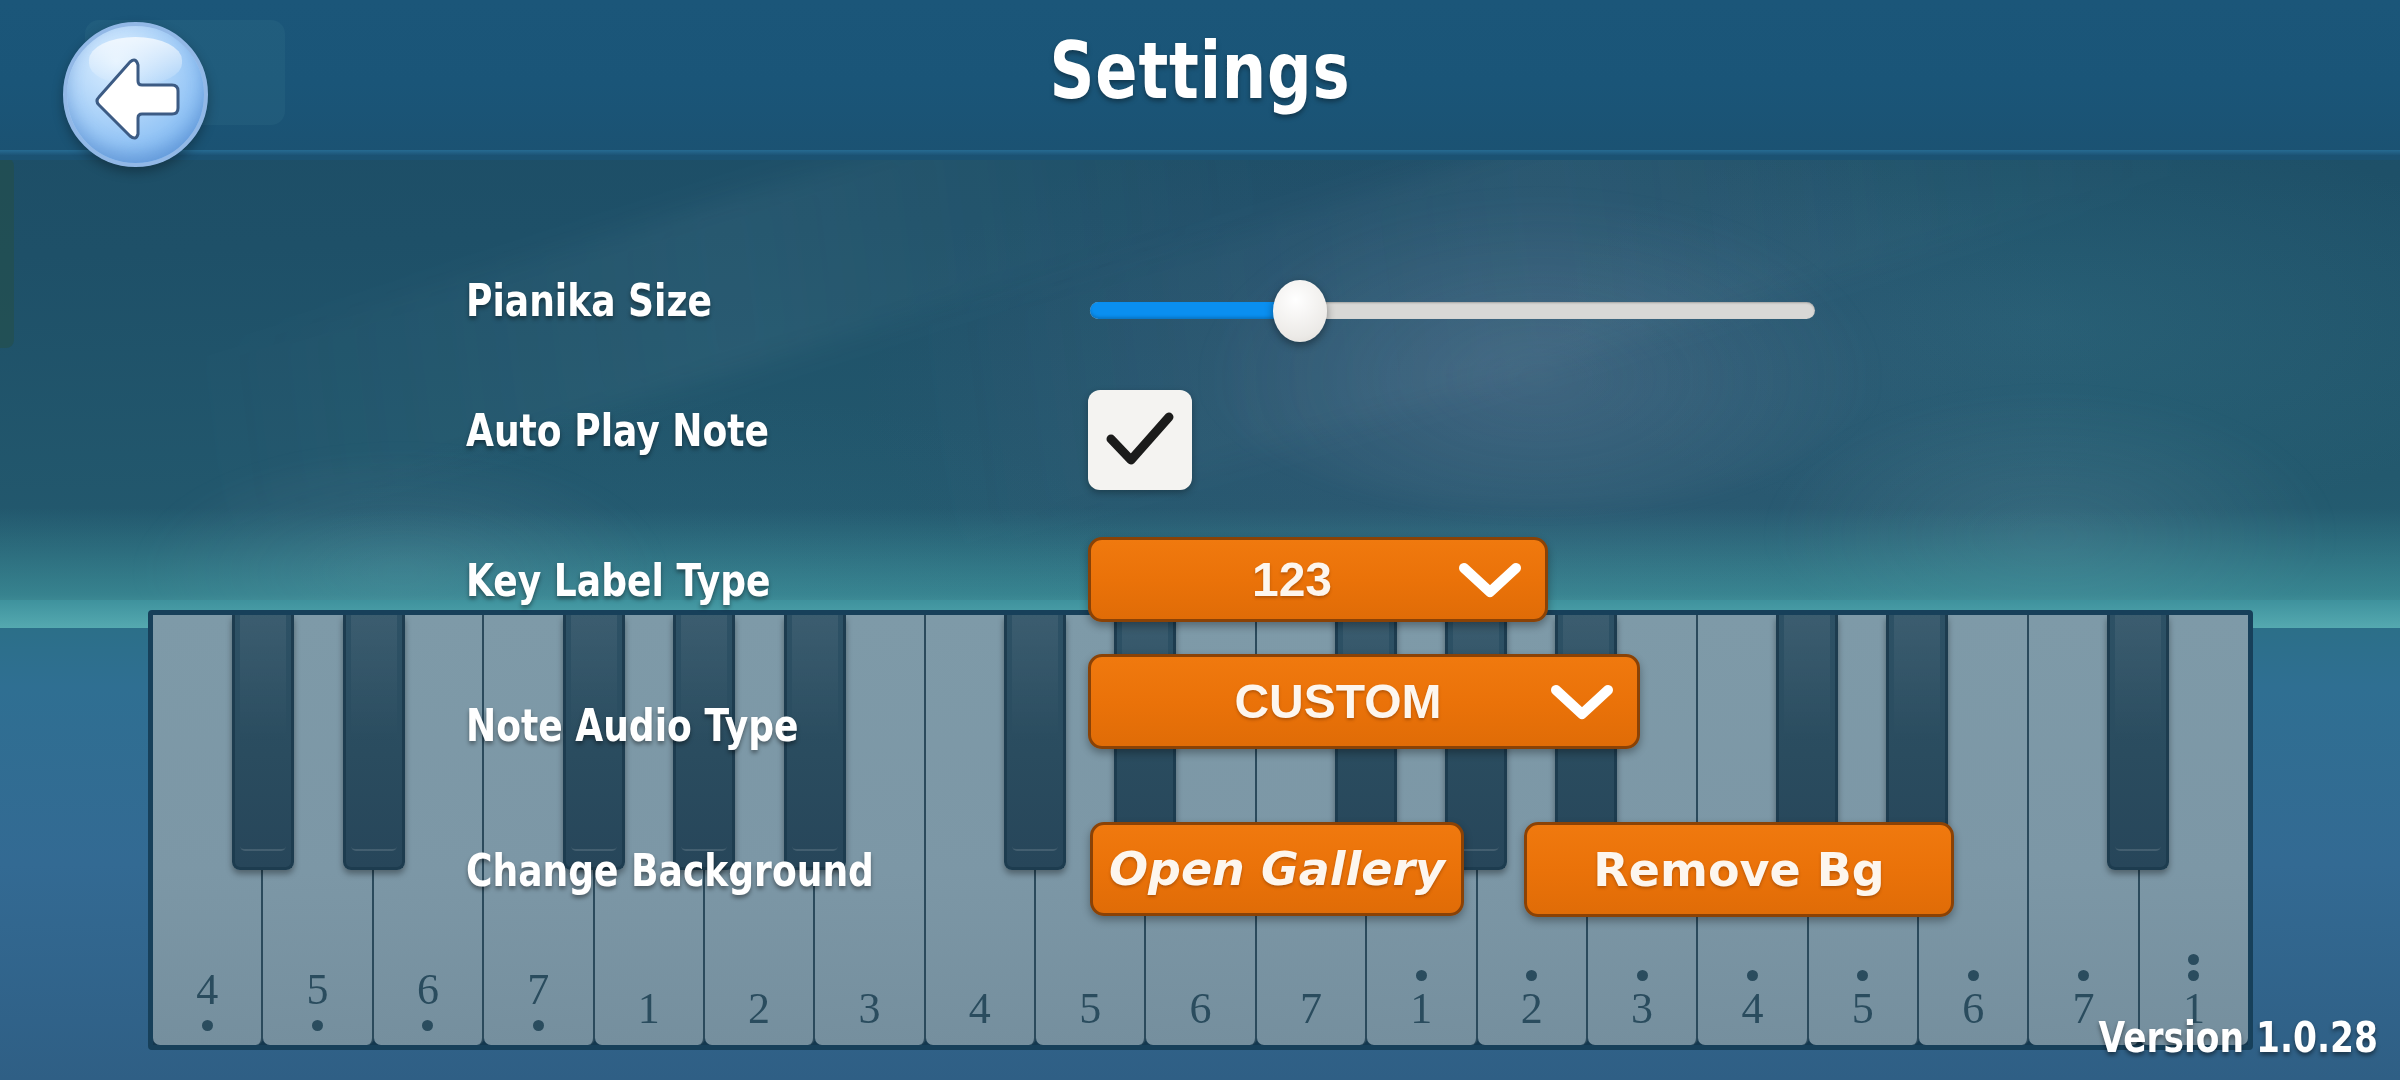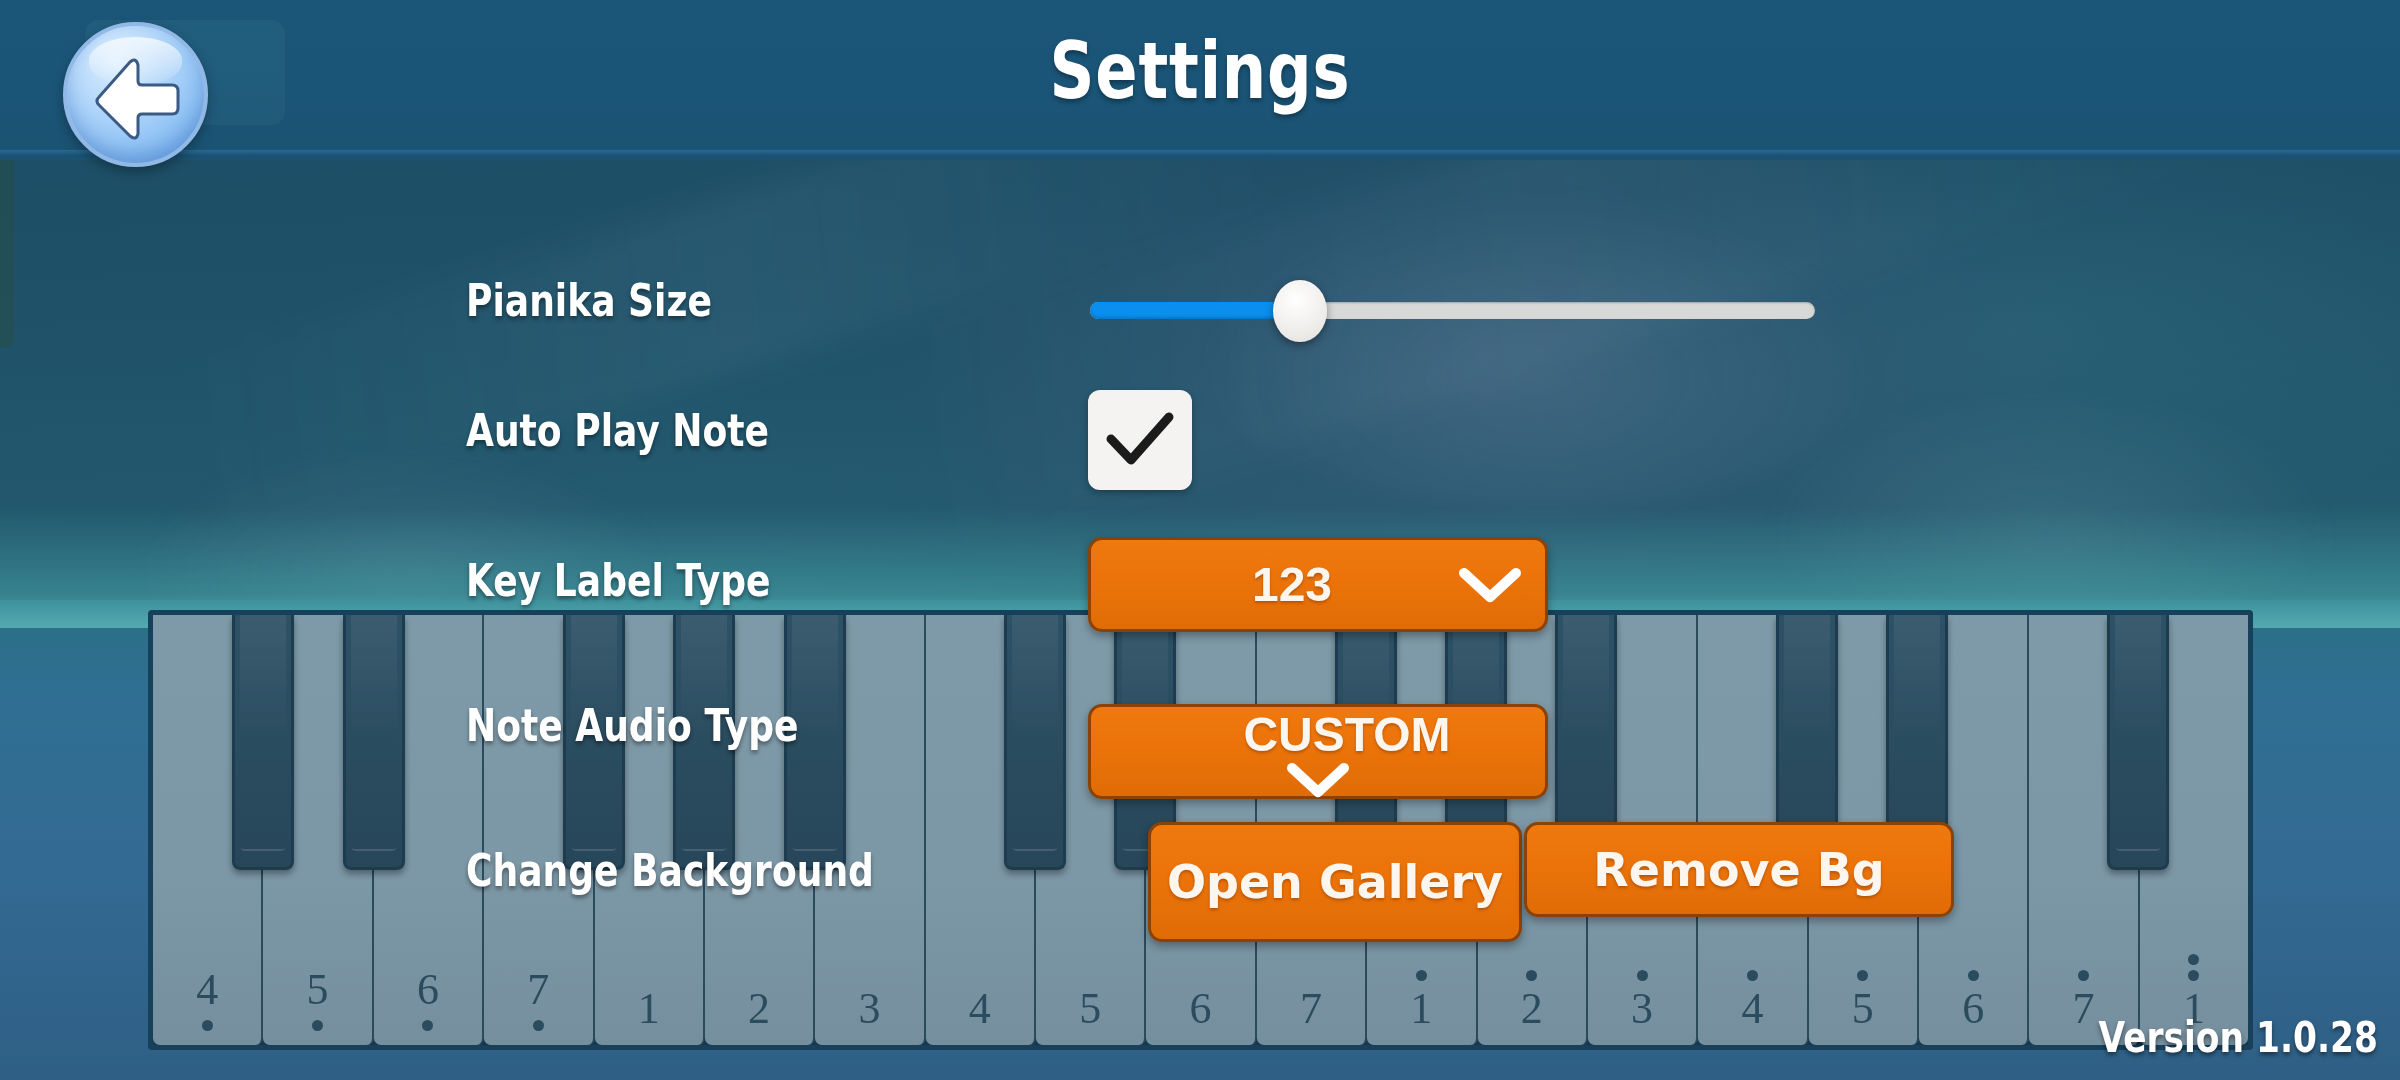--- a/index.html
+++ b/index.html
@@ -387,41 +387,41 @@
   </div>
 
   <div class="row-label" style="left:466px; top:405px;">Auto Play Note</div>
   <div class="checkbox">
     <svg width="68" height="56" viewBox="0 0 68 56">
       <path d="M5 27 L25 48 L63 5" fill="none" stroke="#1b1b1b" stroke-width="9" stroke-linecap="round" stroke-linejoin="round"></path>
     </svg>
   </div>
 
   <div class="row-label" style="left:466px; top:555px;">Key Label Type</div>
-  <div class="orange-btn dropdown" style="left:1088px; top:537px; width:460px; height:95px;">
+  <div class="orange-btn dropdown" style="left:1088px; top:537px; width:460px; height:85px;">
     <span class="dd-text">123</span>
     <span class="dd-chev">
       <svg width="62" height="36" viewBox="0 0 62 36">
         <path d="M5 6 L31 30 L57 6" fill="none" stroke="#ffffff" stroke-width="10" stroke-linecap="round" stroke-linejoin="round"></path>
       </svg>
     </span>
   </div>
 
   <div class="row-label" style="left:466px; top:700px;">Note Audio Type</div>
-  <div class="orange-btn dropdown" style="left:1088px; top:704px; width:460px; height:95px;flex-direction:column;">
+  <div class="orange-btn dropdown" style="left:1088px; top:654px; width:552px; height:95px;">
     <span class="dd-text">CUSTOM</span>
     <span class="dd-chev">
       <svg width="62" height="36" viewBox="0 0 62 36">
         <path d="M5 6 L31 30 L57 6" fill="none" stroke="#ffffff" stroke-width="10" stroke-linecap="round" stroke-linejoin="round"></path>
       </svg>
     </span>
   </div>
 
   <div class="row-label" style="left:466px; top:845px;">Change Background</div>
-  <div class="orange-btn action-btn" style="left:1148px; top:822px; width:374px; height:120px;">
+  <div class="orange-btn action-btn" style="left:1090px; top:822px; width:374px; height:94px;font-style:italic;">
     <span class="ab-text">Open Gallery</span>
   </div>
   <div class="orange-btn action-btn" style="left:1524px; top:822px; width:430px; height:95px;">
     <span class="ab-text">Remove Bg</span>
   </div>
 
   <div class="version">Version 1.0.28</div>
 </div>
 
 </body></html>

